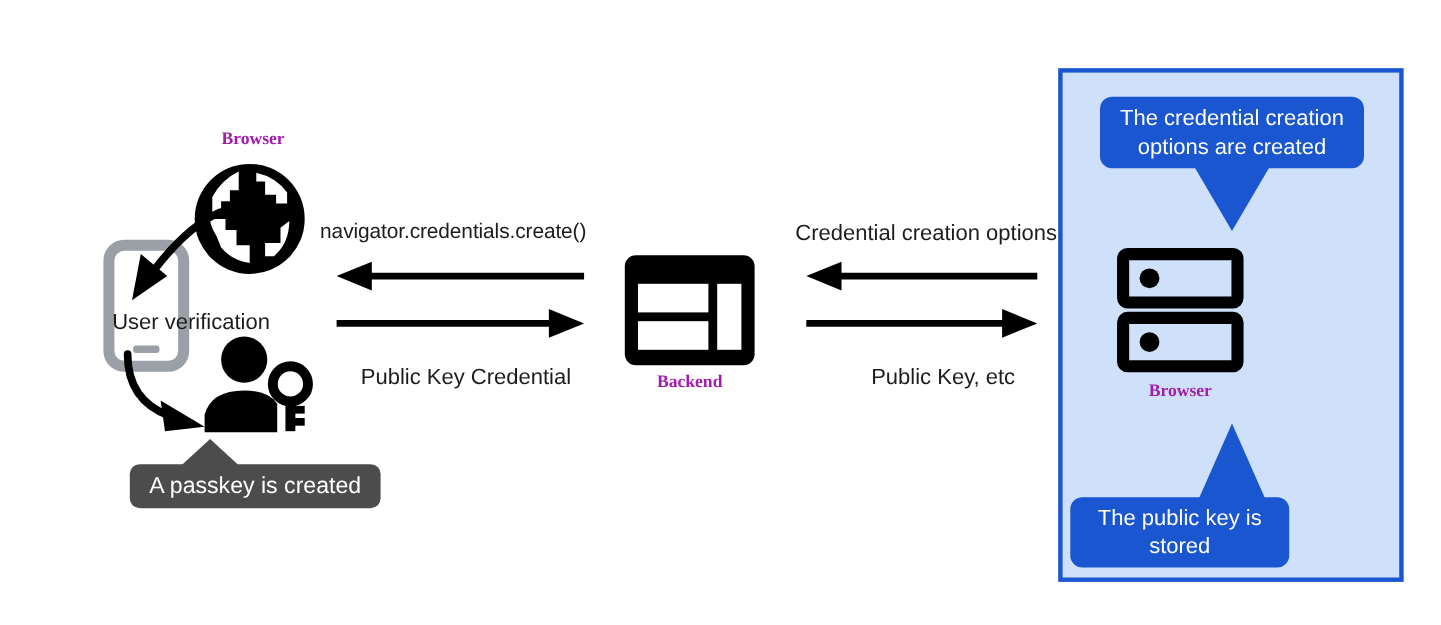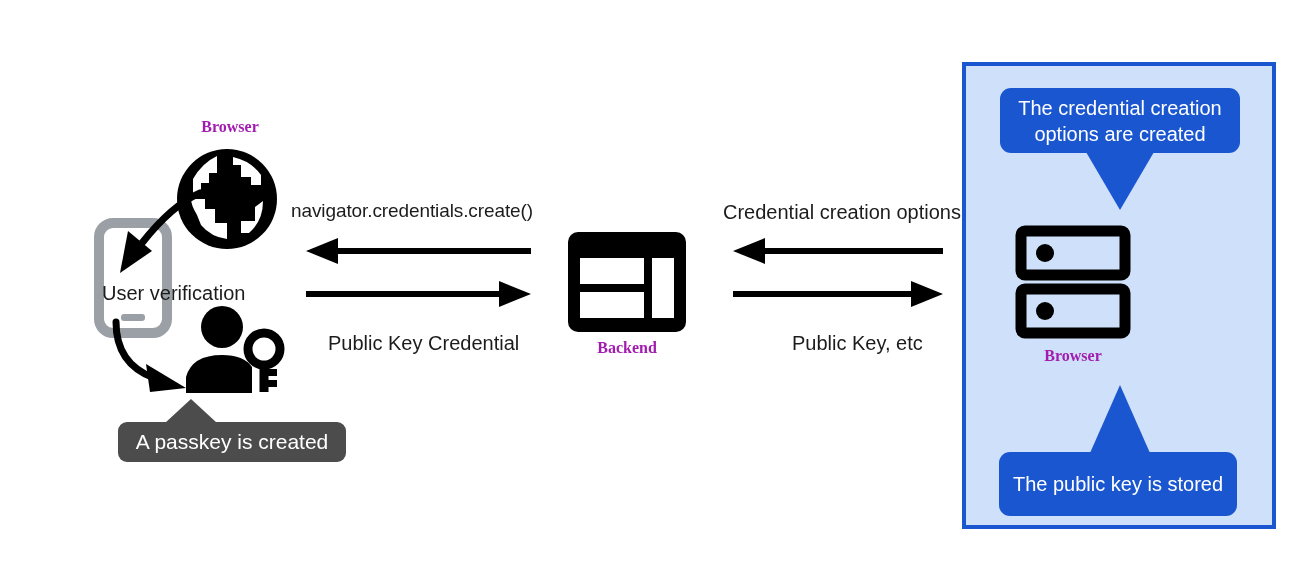--- a/index.html
+++ b/index.html
@@ -125,21 +125,21 @@
     <svg width="110" height="110" viewBox="0 0 110 110" aria-hidden="true">
       <rect x="3" y="3" width="104" height="44" rx="4" ry="4" fill="none" stroke="#000000" stroke-width="11"></rect>
       <circle cx="27" cy="25" r="9" fill="#000000"></circle>
       <rect x="3" y="61" width="104" height="44" rx="4" ry="4" fill="none" stroke="#000000" stroke-width="11"></rect>
       <circle cx="27" cy="83" r="9" fill="#000000"></circle>
     </svg>
   </div>
   <div class="abs label-bold" style="left:1018px; top:347px; width:110px;">Browser</div>
 
   <div class="abs callout-tail-up" style="left:1090px; top:385px;"></div>
-  <div class="abs callout" style="left:999px; top:452px; width:238px; height:64px;">
+  <div class="abs callout" style="left:973px; top:452px; width:199px; height:64px;">
     <span>The public key is stored</span>
   </div>
 
   <div class="abs label-bold" style="left:170px; top:118px; width:120px;">Browser</div>
 
   <div class="abs" style="left:171px; top:143px; width:112px; height:112px;">
     <svg width="112" height="112" viewBox="0 0 112 112" aria-hidden="true">
       <circle cx="56" cy="56" r="50" fill="#000000"></circle>
 
       <path d="M22 44 L22 36 Q31 20 46 13 L46 30 L38 30 L38 40 L30 40 L30 52 L22 52 Z" fill="#ffffff"></path>

